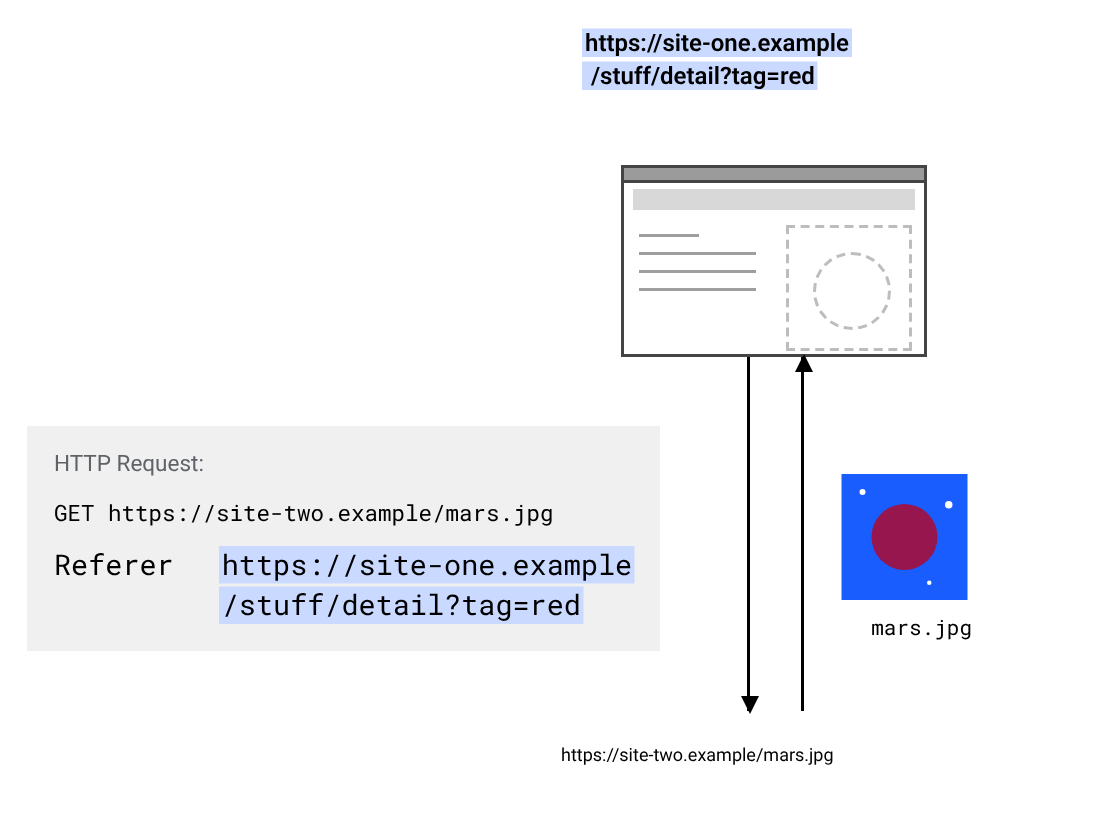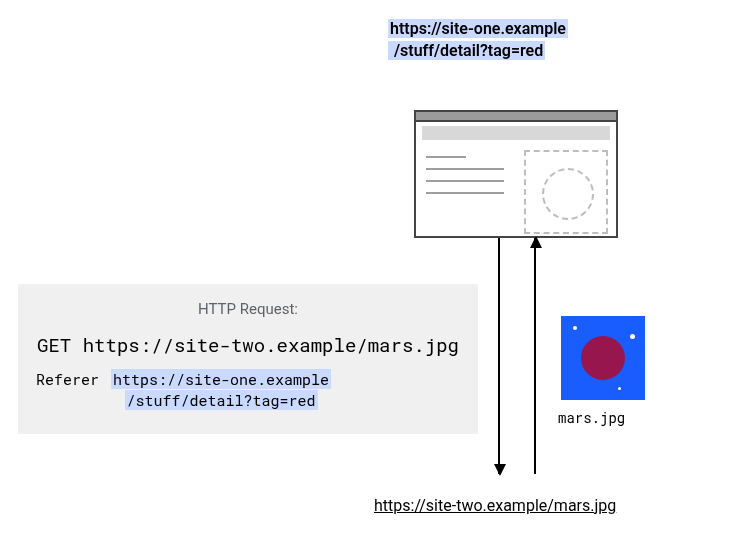--- a/index.html
+++ b/index.html
@@ -83,50 +83,49 @@
     margin-left: -24px; margin-top: -24px;
     border: 2px dashed #bdbdbd;
     border-radius: 50%;
   }
 
   
   .req-box {
     position: absolute;
     left: 18px;
     top: 284px;
-    width: 460px;
+    width: 422px;
     height: 150px;
     background: #f0f0f0;
     padding: 16px 18px;
-    text-align: center;
   }
   .req-box .label {
     color: #5f6368;
     font-size: 15px;
     margin-bottom: 14px;
   }
   .req-box .getline {
+    font-size: 15px;
+    margin-bottom: 12px;
+  }
+  .req-box .refline {
     font-size: 19px;
-    margin-bottom: 12px;
-  }
-  .req-box .refline {
-    font-size: 15px;
     display: flex;
-    gap: 12px;
+    gap: 30px;
   }
   .req-box .ref-key { flex: 0 0 auto; }
   .req-box .ref-val { flex: 0 0 auto; line-height: 1.4; }
 
   
   .mars {
     position: absolute;
     left: 558px;
     top: 316px;
     width: 90px;
-    text-align: left;
+    text-align: right;
   }
   .mars .thumb {
     width: 84px; height: 84px;
     background: #195dff;
     margin: 0 auto 8px;
     position: relative;
   }
   .mars .thumb::before {
     content: "";
     position: absolute;
@@ -178,22 +177,21 @@
     border-left: 6px solid transparent;
     border-right: 6px solid transparent;
     border-bottom: 12px solid #000;
   }
 
   
   .bottom-url {
     position: absolute;
     left: 374px;
     top: 496px;
-    font-size: 16px;
-    text-decoration: underline;
+    font-size: 12px;
   }
 </style>
 </head>
 <body>
 
 <div class="top-url">
   <span class="hl">https://site-one.example</span><br>
   <span class="hl">&nbsp;<span>/stuff/detail?tag=red</span></span>
 </div>
 

